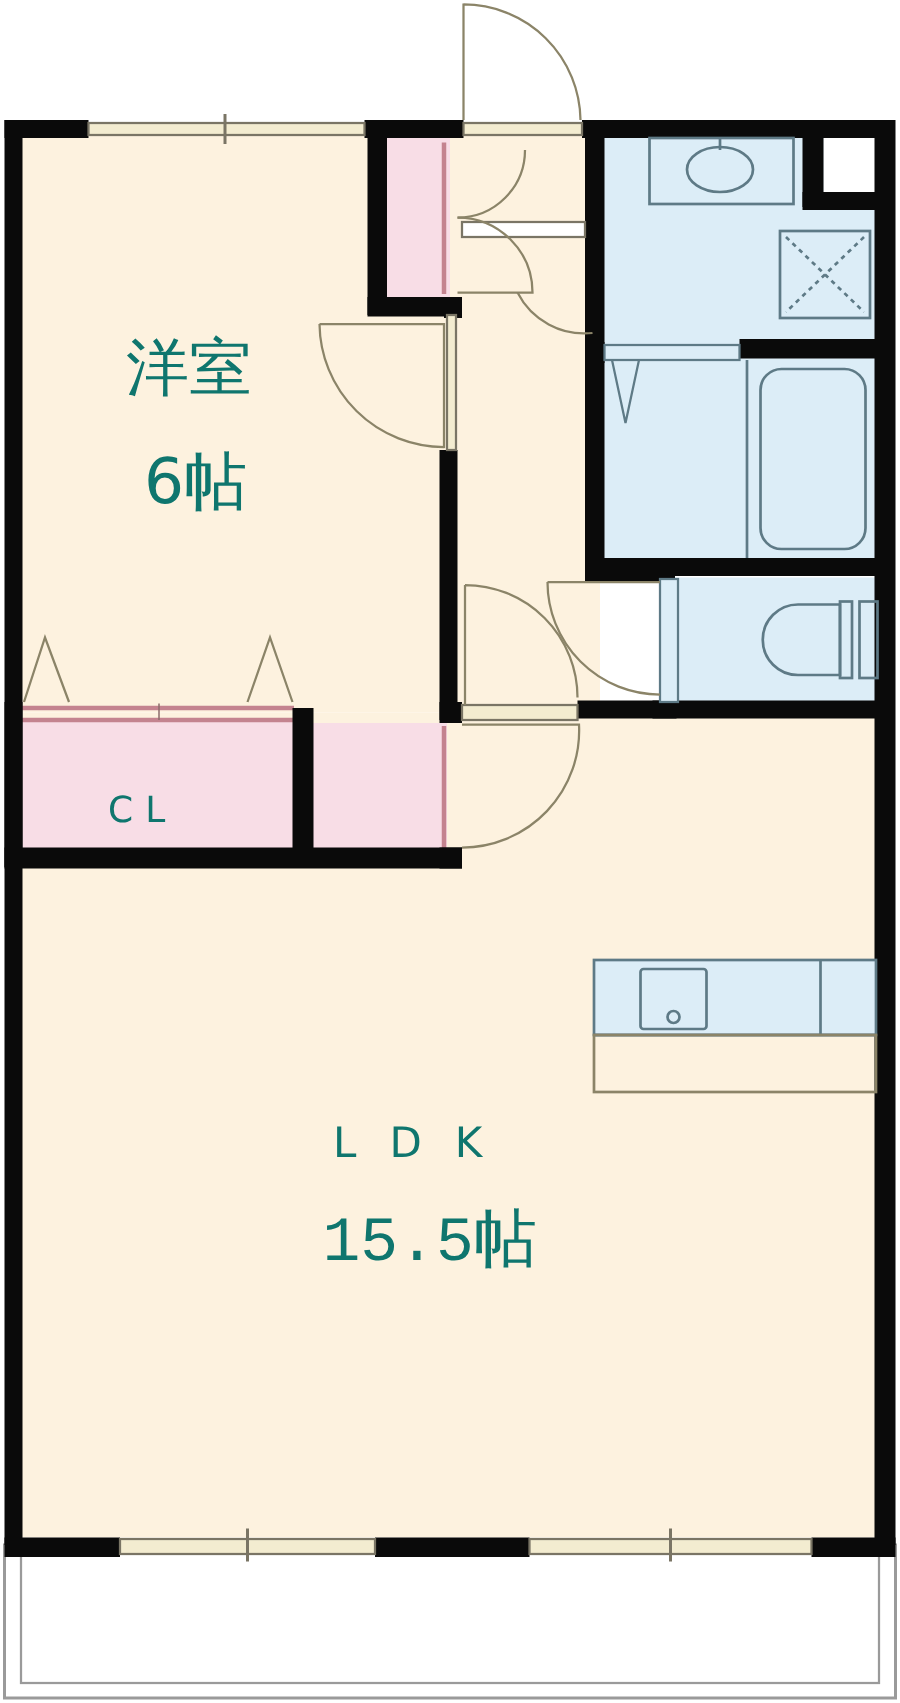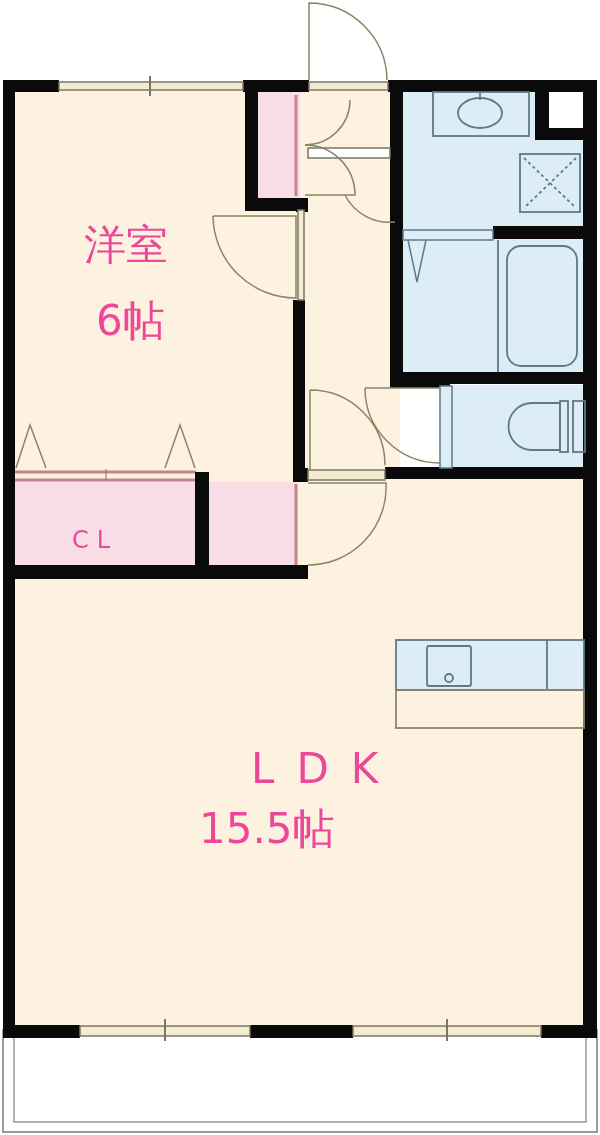--- a/index.html
+++ b/index.html
@@ -1,21 +1,21 @@
 <!DOCTYPE html>
 <html><head>
   <meta charset="utf-8">
   <style>
     html, body { margin: 0; padding: 0; background: #ffffff; }
     body { width: 600px; height: 1135px; position: relative; overflow: hidden; }
     #plan { position: absolute; left: 0; top: 0; width: 600px; height: 1135px; }
-    .label { position: absolute; font-family: "DejaVu Sans", sans-serif; color: #ec4899; white-space: pre; line-height: 1; }
+    .label { position: absolute; font-family: "DejaVu Sans", sans-serif; color: #0f766e; white-space: pre; line-height: 1; }
     .room-label-1 { font-size: 42px; }
     .cl-label { font-size: 24px; letter-spacing: 8px; }
-    .ldk-label { font-size: 42px; letter-spacing: 22px; margin-left: 29px; }
+    .ldk-label { font-size: 28px; letter-spacing: 22px; }
   </style>
 </head>
 <body>
 
 <svg id="plan" viewBox="0 0 600 1135" xmlns="http://www.w3.org/2000/svg">
 
   <g>
     <rect x="3" y="1030" width="594" height="102" fill="#fff" stroke="#9a9a9a" stroke-width="2"></rect>
     <rect x="14" y="1030" width="572" height="92" fill="#fff" stroke="#9a9a9a" stroke-width="1.5"></rect>
   </g>
@@ -129,13 +129,13 @@
     <rect x="427" y="646" width="44" height="40" rx="2"></rect>
     <circle cx="449" cy="678" r="4"></circle>
     <rect x="396" y="690" width="188" height="38" stroke="#8b8468" fill="none"></rect>
   </g>
 </svg>
 
 <div class="label room-label-1" style="left:84px; top:224px;">洋室</div>
 <div class="label room-label-1" style="left:96px; top:300px;text-align:right;">6帖</div>
 <div class="label cl-label" style="left:72px; top:528px;">CL</div>
 <div class="label ldk-label" style="left:222px; top:748px;">LDK</div>
-<div class="label room-label-1" style="left:199px; top:808px;">15.5帖</div>
+<div class="label room-label-1" style="left:215px; top:808px;font-family:Liberation Mono, monospace;">15.5帖</div>
 
 </body></html>

